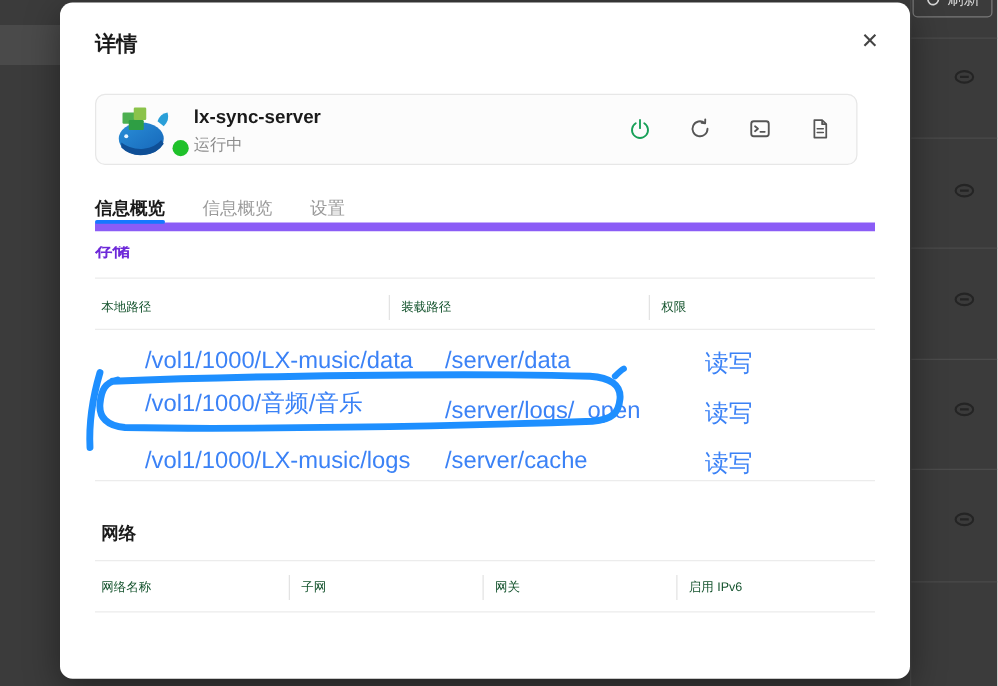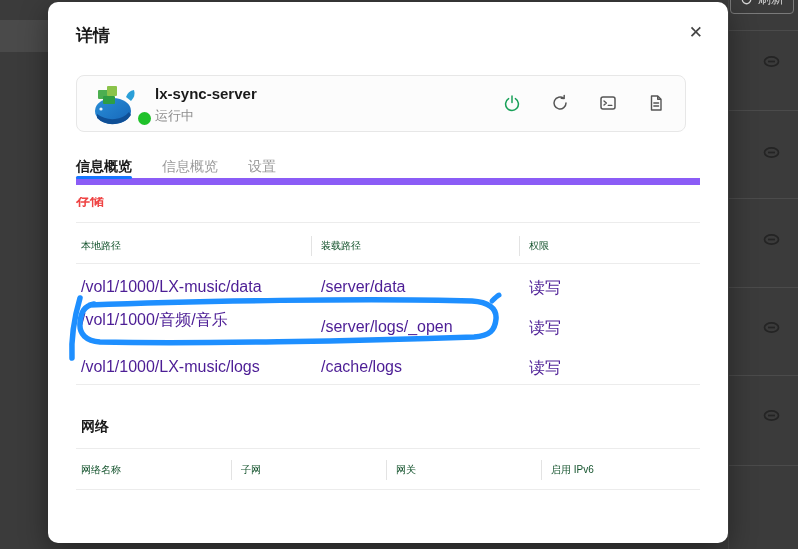--- a/index.html
+++ b/index.html
@@ -31,25 +31,25 @@
   .act { width:18px; height:18px; cursor:pointer; }
 
   .tabs { position:absolute; left:28px; top:156px; width:624px; height:27px; border-bottom:7px solid #8b5cf6;
           display:flex; gap:30px; }
   .tab { position:relative; font-size:14px; color:#9a9a9a; cursor:pointer; padding-bottom:9px; }
   .tab.active { color:#1a1a1a; font-weight:bold; }
   .tab.active::after { content:""; position:absolute; left:0; right:0; bottom:-1px; height:3px;
                        background:#1677ff; border-radius:2px; }
 
   .clipped-heading { position:absolute; left:28px; top:195px; height:13px; overflow:hidden; }
-  .clipped-heading span { display:block; margin-top:-5px; font-size:14px; font-weight:bold; color:#ef4444; }
+  .clipped-heading span { display:block; margin-top:-5px; font-size:14px; font-weight:bold; color:#6d28d9; }
 
   .hline { position:absolute; left:28px; width:624px; height:1px; background:#ececec; }
   .th { position:absolute; font-size:10px; color:#14532d; }
-  .td { position:absolute; font-size:16px; color:#4c1d95; }
+  .td { position:absolute; font-size:19px; color:#3b82f6;margin-left:35px; }
   .vsep { position:absolute; width:1px; background:#e3e3e3; }
   .section-title { position:absolute; font-size:14px; font-weight:bold; color:#1a1a1a; }
 
   .annotation { position:absolute; left:0; top:0; width:798px; height:549px; pointer-events:none; z-index:60; }
 </style>
 </head>
 <body>
 
 <div class="stage">
 
@@ -160,21 +160,21 @@
       <div class="td" style="left:273px; top:276px">/server/data</div>
       <div class="td" style="left:481px; top:276px">读写</div>
     </div>
     <div>
       <div class="td" style="left:33px;  top:308px">/vol1/1000/音频/音乐</div>
       <div class="td" style="left:273px; top:316px">/server/logs/_open</div>
       <div class="td" style="left:481px; top:316px">读写</div>
     </div>
     <div>
       <div class="td" style="left:33px;  top:356px">/vol1/1000/LX-music/logs</div>
-      <div class="td" style="left:273px; top:356px">/cache/logs</div>
+      <div class="td" style="left:273px; top:356px">/server/cache</div>
       <div class="td" style="left:481px; top:356px">读写</div>
     </div>
     <div class="hline" style="top:382px"></div>
 
     <div class="section-title" style="left:33px; top:416px">网络</div>
     <div class="hline" style="top:446px"></div>
     <div class="th" style="left:33px;  top:461px">网络名称</div>
     <div class="th" style="left:193px; top:461px">子网</div>
     <div class="th" style="left:348px; top:461px">网关</div>
     <div class="th" style="left:503px; top:461px">启用 IPv6</div>

